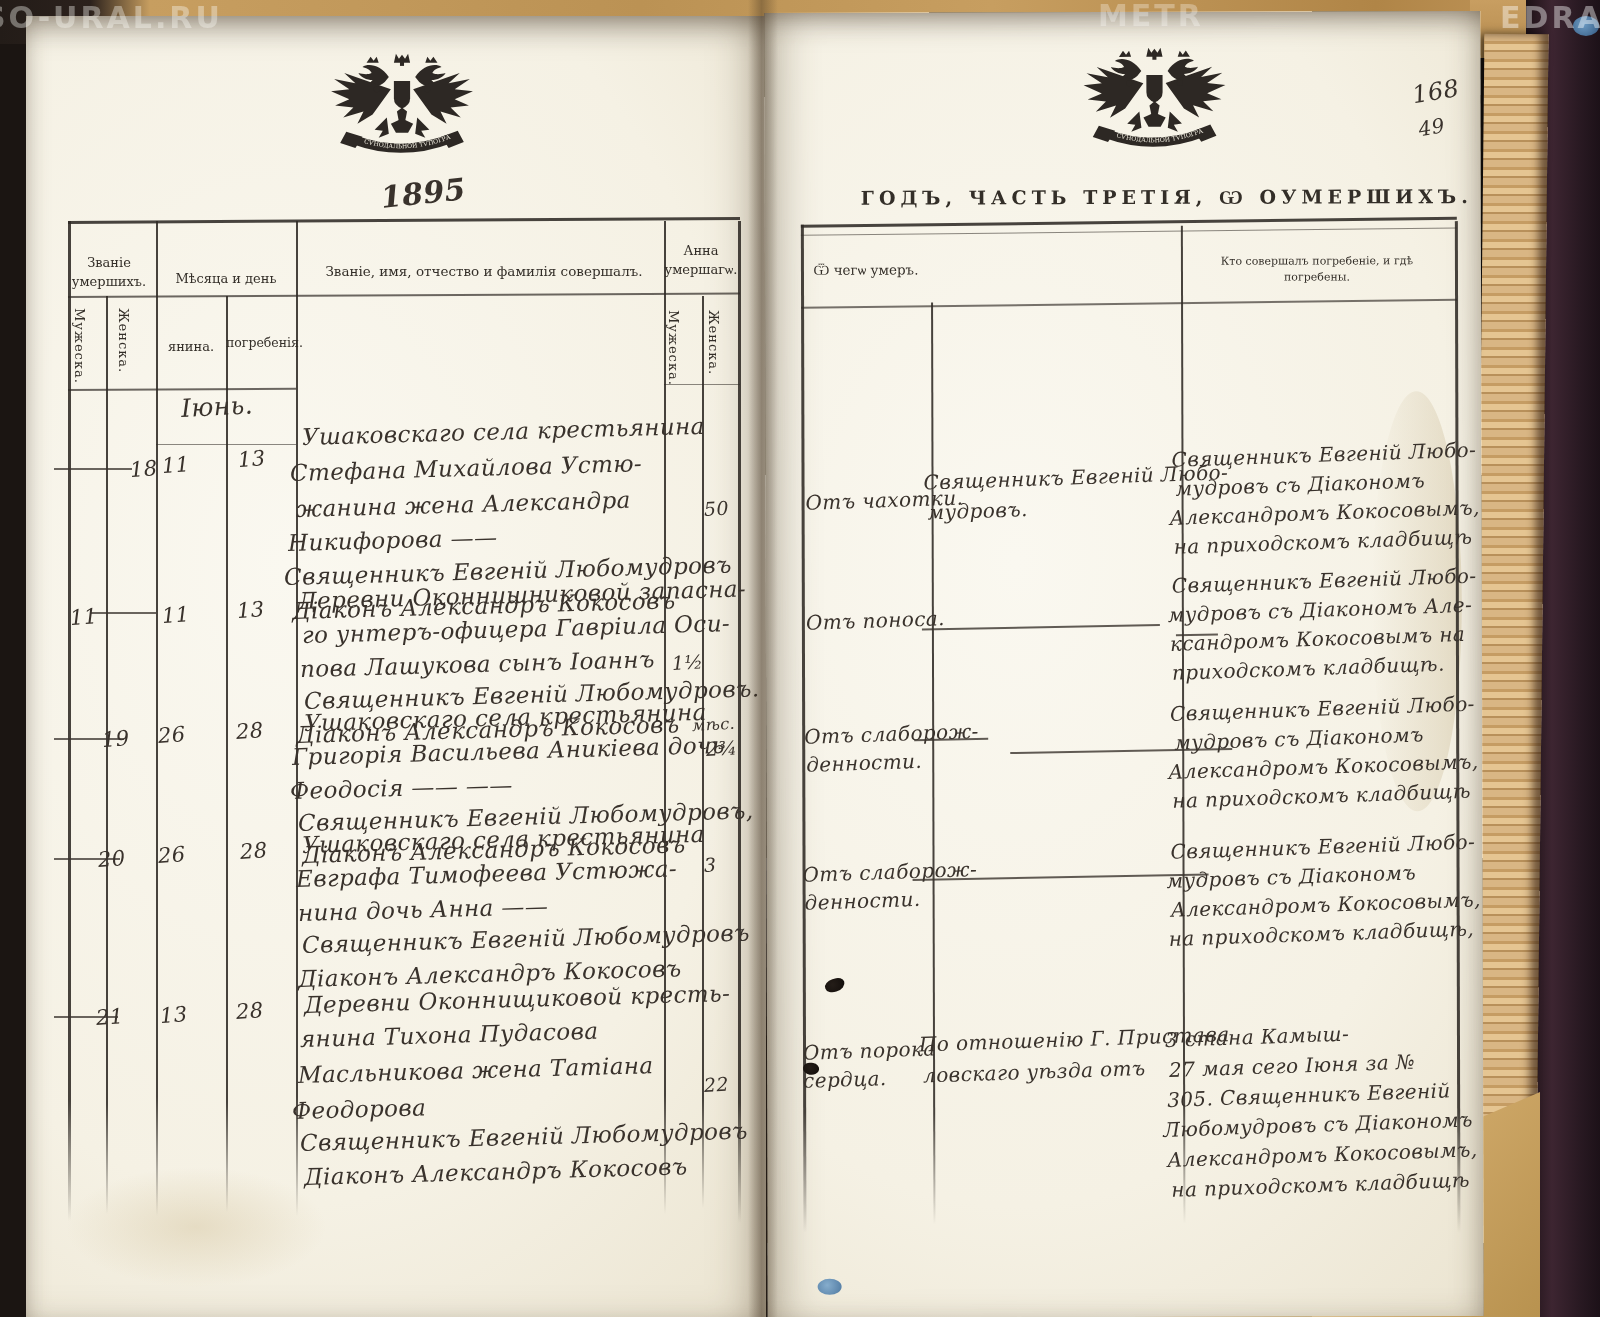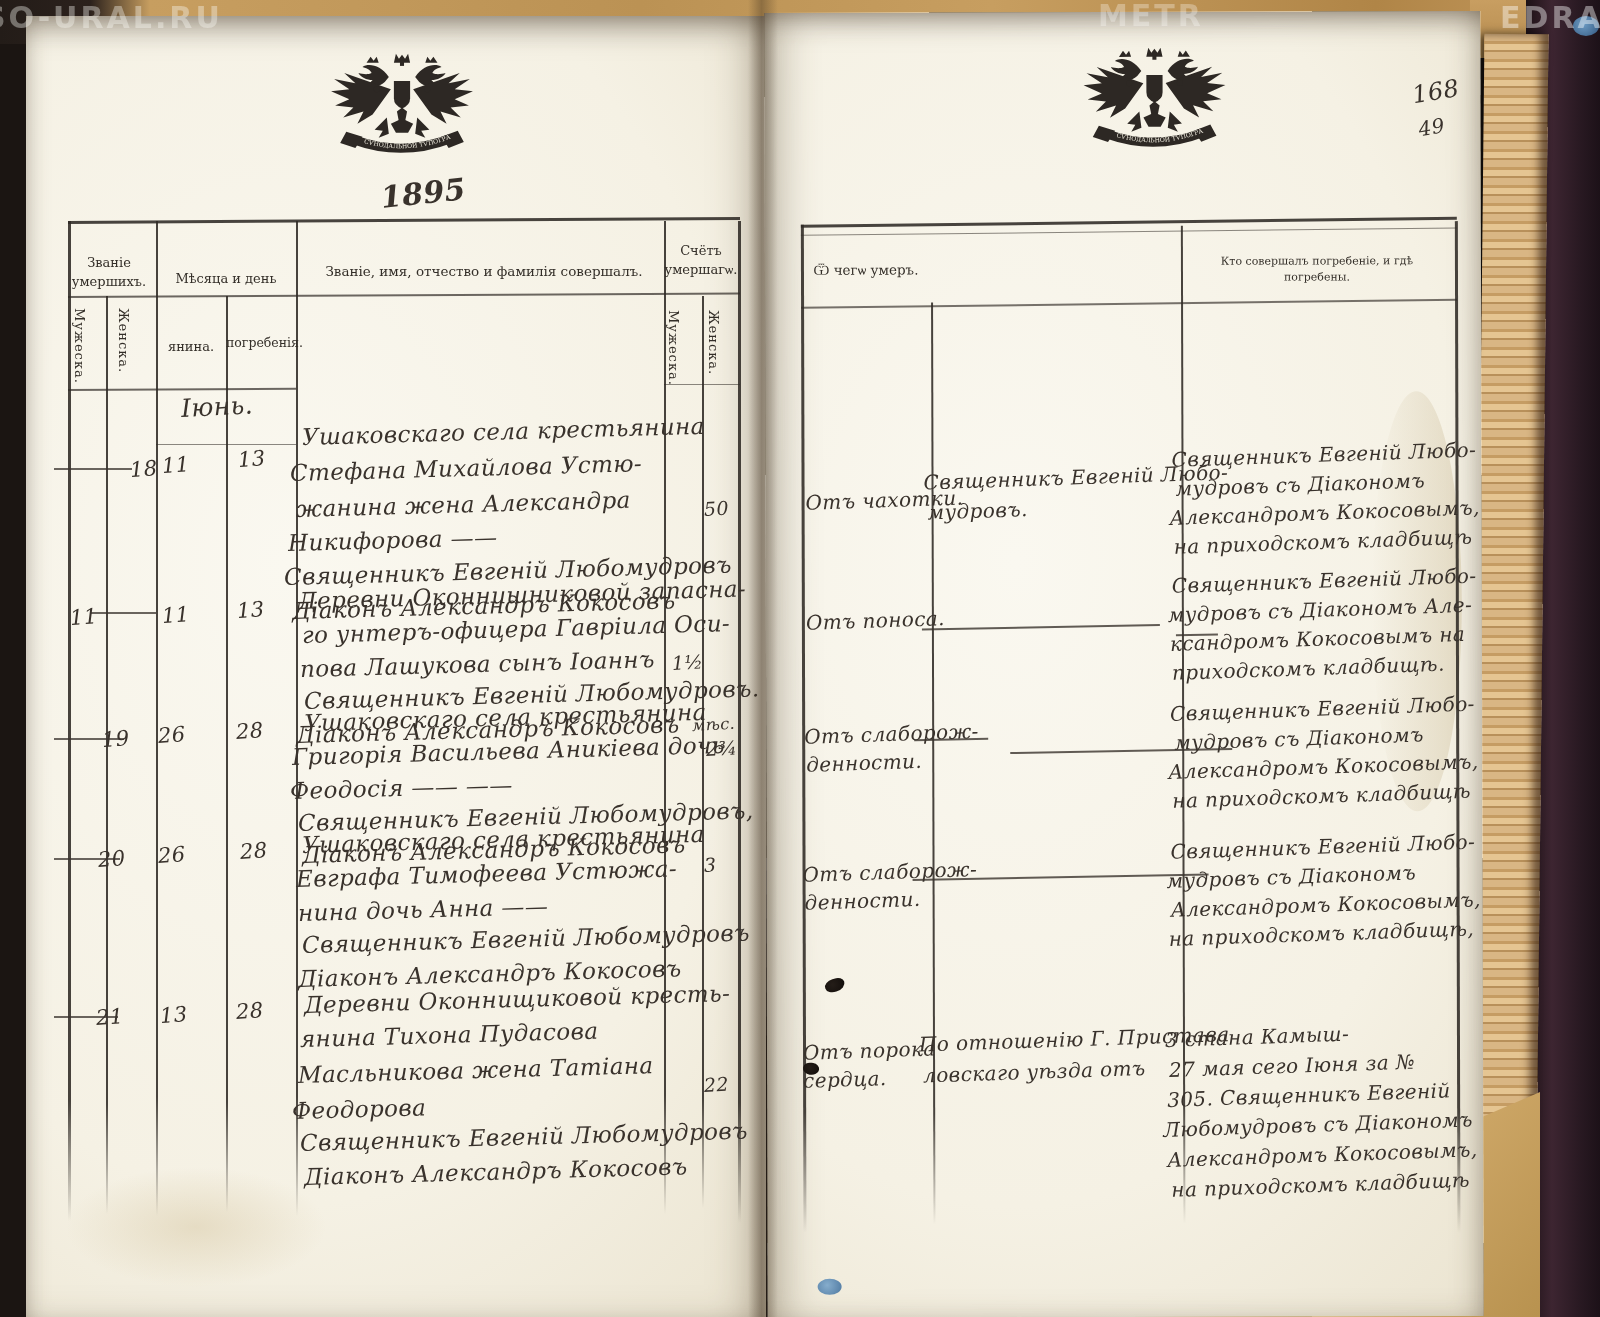--- a/index.html
+++ b/index.html
@@ -127,21 +127,21 @@
       <div class="vline" style="left:648px;top:280px;height:912px;"></div>
       <div class="vline heavy" style="left:684px;top:205px;height:1002px;"></div>
 
       <div class="pr" style="left:8px;top:238px;width:94px;font-size:13px;">
         <div>Званіе</div>
           <div>умершихъ.</div>
       </div>
       <div class="pr" style="left:104px;top:254px;width:136px;font-size:13px;">Мѣсяца и день</div>
       <div class="pr" style="left:252px;top:246px;width:356px;font-size:13.5px;">Званіе, имя, отчество и фамилія совершалъ.</div>
       <div class="pr" style="left:602px;top:226px;width:90px;font-size:13px;">
-        <div>Счётъ</div>
+        <div>Анна</div>
           <div>умершагѡ.</div>
       </div>
       <div class="vtext" style="left:18px;top:292px;height:120px;">Мужеска.</div>
       <div class="vtext" style="left:62px;top:292px;height:120px;">Женска.</div>
       <div class="pr" style="left:104px;top:322px;width:66px;font-size:13px;">янина.</div>
       <div class="pr" style="left:172px;top:318px;width:70px;font-size:12.5px;">погребенія.</div>
       <div class="vtext" style="left:612px;top:294px;height:124px;">Мужеска.</div>
       <div class="vtext" style="left:652px;top:294px;height:124px;">Женска.</div>
 
       <div class="hw" style="left:127px;top:378px;font-size:25px;transform:rotate(-3deg);">Іюнь.</div>
@@ -215,20 +215,21 @@
         <path id="ribR1" d="M28 86 q47 17 94 -1" stroke="#2d2824" stroke-width="9" fill="none"></path>
         <path d="M20 78 l16 5 -7 11 -15 -5z M130 77 l-16 6 7 11 15 -6z" fill="#2d2824"></path>
         <text font-size="6" fill="#f3efe2" font-family="DejaVu Serif,serif">
           <textPath href="#ribR1" startOffset="10%">СѴНОДАЛЬНОЙ ТѴПОГРАФІИ</textPath>
         </text>
       </svg>
 
       <span class="hw folio" style="left:642px;top:70px;">168</span>
       <span class="hw folio" style="left:648px;top:106px;font-size:20px;">49</span>
 
+      <div class="pr title-r" style="left:90px;top:172px;width:510px;">ГОДЪ, ЧАСТЬ ТРЕТІЯ, Ѡ ОУМЕРШИХЪ.</div>
 
       <div class="hline heavy" style="left:30px;top:212px;width:656px;transform:rotate(-.55deg);"></div>
       <div class="hline thin" style="left:30px;top:222px;width:656px;transform:rotate(-.5deg);"></div>
       <div class="hline" style="left:30px;top:294px;width:656px;transform:rotate(-.55deg);opacity:.65;"></div>
       <div class="vline heavy" style="left:30px;top:212px;height:1008px;"></div>
       <div class="vline" style="left:160px;top:290px;height:922px;"></div>
       <div class="vline" style="left:410px;top:214px;height:998px;"></div>
       <div class="vline heavy" style="left:684px;top:210px;height:1012px;"></div>
 
       <div class="pr" style="left:34px;top:248px;width:122px;font-size:13.5px;">Ѿ чегѡ умеръ.</div>

